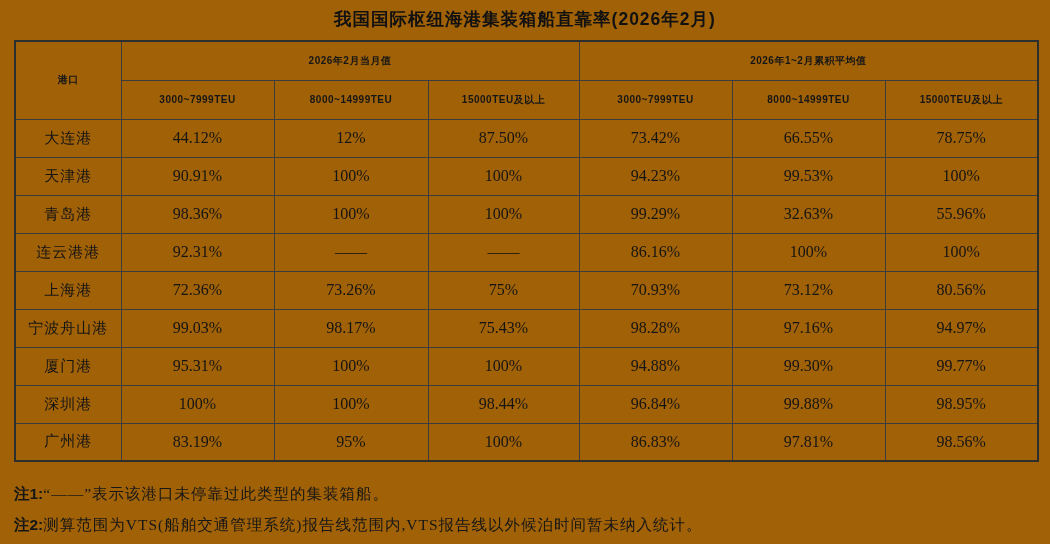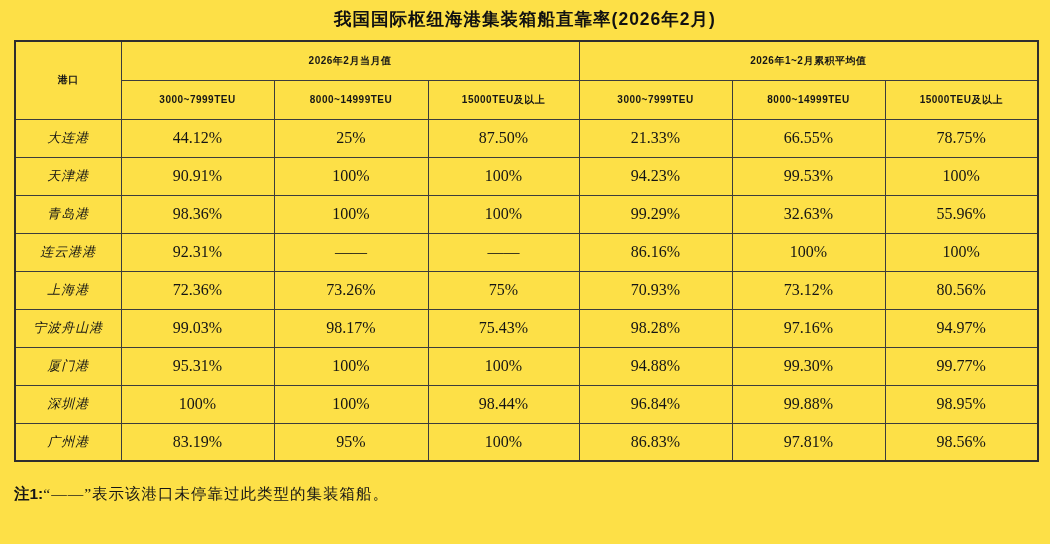--- a/index.html
+++ b/index.html
@@ -10,21 +10,21 @@
     width: 1050px;
     height: 544px;
     font-family: "Liberation Sans", sans-serif;
     color: #1a1a1a;
     overflow: hidden;
   }
   .page {
     position: relative;
     width: 1050px;
     height: 544px;
-    background: #fde047;
+    background: #a16207;
   }
   .title {
     text-align: center;
     font-weight: bold;
     font-size: 17.5px;
     letter-spacing: 1px;
     padding-top: 7px;
     font-family: "Liberation Sans", sans-serif;
     color: #111111;
   }
@@ -54,23 +54,22 @@
   thead tr.group-row { height: 39px; }
   thead tr.sub-row { height: 39px; margin-left: 36px; }
   tbody tr { height: 38px; }
   tbody td {
     font-family: "Liberation Serif", "DejaVu Serif", serif;
     font-size: 16px;
     color: #141414;
   }
   td.port-cell {
     font-family: "Liberation Serif", "DejaVu Serif", serif;
-    font-size: 13px;
+    font-size: 15px;
     letter-spacing: 1px;
-    font-style: italic;
   }
   .notes {
     margin: 16px 0 0 14px;
   }
   .note {
     font-size: 15.5px;
     line-height: 31px;
     letter-spacing: 1px;
     color: #161616;
     font-family: "Liberation Serif", "DejaVu Serif", serif;
@@ -111,23 +110,23 @@
         <th>15000TEU及以上</th>
         <th>3000~7999TEU</th>
         <th>8000~14999TEU</th>
         <th>15000TEU及以上</th>
       </tr>
     </thead>
     <tbody id="table-body">
         <tr>
           <td class="port-cell">大连港</td>
           <td>44.12%</td>
-          <td>25%</td>
+          <td>12%</td>
           <td>87.50%</td>
-          <td>21.33%</td>
+          <td>73.42%</td>
           <td>66.55%</td>
           <td>78.75%</td>
         </tr>
         <tr>
           <td class="port-cell">天津港</td>
           <td>90.91%</td>
           <td>100%</td>
           <td>100%</td>
           <td>94.23%</td>
           <td>99.53%</td>
@@ -196,15 +195,18 @@
           <td>97.81%</td>
           <td>98.56%</td>
         </tr>
       </tbody>
   </table>
 
   <div class="notes">
     <div class="note">
       <span class="note-label">注1:</span><span>“——”表示该港口未停靠过此类型的集装箱船。</span>
     </div>
+    <div class="note">
+      <span class="note-label">注2:</span><span>测算范围为VTS(船舶交通管理系统)报告线范围内,VTS报告线以外候泊时间暂未纳入统计。</span>
+    </div>
   </div>
 
 </div>
 
 </body></html>

